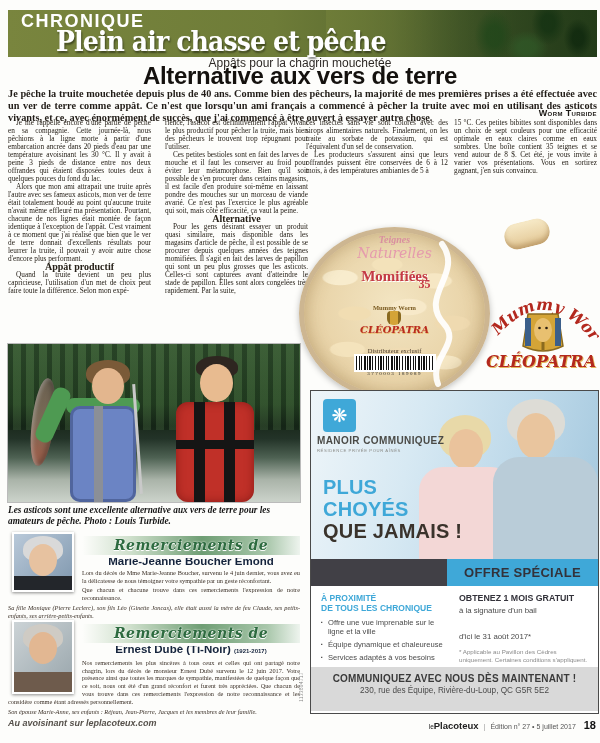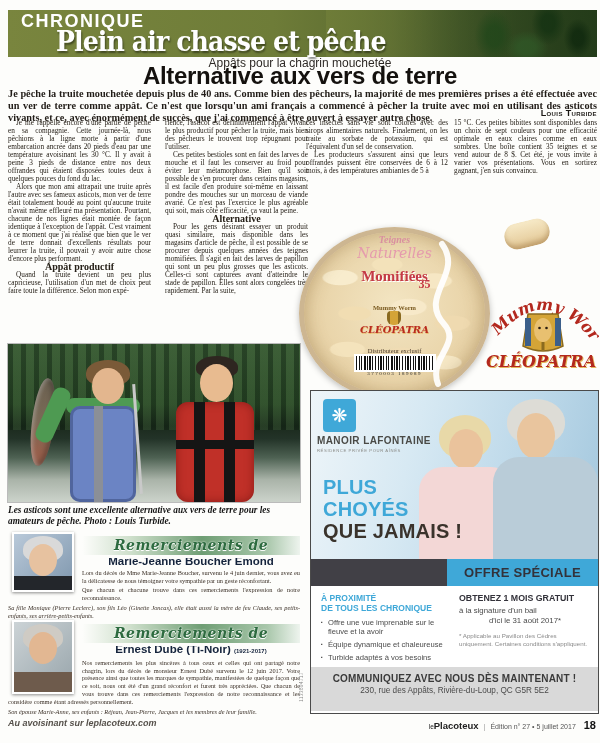--- a/index.html
+++ b/index.html
@@ -186,21 +186,21 @@
 
   <div class="abs banner">
     <div class="abs banner-photo"></div>
     <div class="abs kicker">CHRONIQUE</div>
     <div class="abs banner-title">Plein air chasse et pêche</div>
   </div>
 
   <div class="abs subtitle">Appâts pour la chagrin mouchetée</div>
   <div class="abs title">Alternative aux vers de terre</div>
   <div class="abs lead">Je pêche la truite mouchetée depuis plus de 40 ans. Comme bien des pêcheurs, la majorité de mes premières prises a été effectuée avec un ver de terre comme appât. Ce n'est que lorsqu'un ami français a commencé à pêcher la truite avec moi en utilisant des asticots vivants, et ce, avec énormément de succès, que j'ai commencé à être ouvert à essayer autre chose.</div>
-  <div class="abs byline">Louis Turbide</div>
+  <div class="abs byline">Worm Turbide</div>
 
   <div class="abs col" id="col1">
     <p class="ind">Je me rappelle encore d'une partie de pêche en sa compagnie. Cette journée-là, nous pêchions à la ligne morte à partir d'une embarcation ancrée dans 20 pieds d'eau par une température avoisinant les 30 °C. Il y avait à peine 3 pieds de distance entre nos deux offrandes qui étaient disposées toutes deux à quelques pouces du fond du lac.</p>
     <p class="ind">Alors que mon ami attrapait une truite après l'autre avec ses fameux asticots, mon ver de terre était totalement boudé au point qu'aucune truite n'avait même effleuré ma présentation. Pourtant, chacune de nos lignes était montée de façon identique à l'exception de l'appât. C'est vraiment à ce moment que j'ai réalisé que bien que le ver de terre donnait d'excellents résultats pour leurrer la truite, il pouvait y avoir autre chose d'encore plus performant.</p>
     <p class="colhead">Appât productif</p>
     <p class="ind">Quand la truite devient un peu plus capricieuse, l'utilisation d'un met de choix peut faire toute la différence. Selon mon expé-</p>
   </div>
   <div class="abs col" id="col2">
     <p>rience, l'asticot est définitivement l'appât vivant le plus productif pour pêcher la truite, mais bien des pêcheurs le trouvent trop répugnant pour l'utiliser.</p>
     <p class="ind">Ces petites bestioles sont en fait des larves de mouche et il faut les conserver au froid pour éviter leur métamorphose. Bien qu'il soit possible de s'en procurer dans certains magasins, il est facile d'en produire soi-même en laissant pondre des mouches sur un morceau de viande avarié. Ce n'est pas l'exercice le plus agréable qui soit, mais côté efficacité, ça vaut la peine.</p>
@@ -303,46 +303,46 @@
 
   <div class="abs mad">
     <div class="abs hero">
       <div class="abs whair"></div>
       <div class="abs wface"></div>
       <div class="abs wbody"></div>
       <div class="abs mhair"></div>
       <div class="abs mface"></div>
       <div class="abs mbody"></div>
       <div class="abs mlogo-sq">❋</div>
-      <div class="abs mlogo-name">MANOIR LAFONTAINE</div>
+      <div class="abs mlogo-name">MANOIR COMMUNIQUEZ</div>
       <div class="abs mlogo-tag">RÉSIDENCE PRIVÉE POUR AÎNÉS</div>
       <div class="abs hl hl1">PLUS</div>
       <div class="abs hl hl2">CHOYÉS</div>
       <div class="abs hl hl3">QUE JAMAIS !</div>
     </div>
     <div class="abs panel-dark"></div>
     <div class="abs panel-blue">OFFRE SPÉCIALE</div>
     <div class="abs svc">
       <div class="svc-title">À PROXIMITÉ</div>
       <div class="svc-title">DE TOUS LES CHRONIQUE</div>
       <ul>
-        <li>Offre une vue imprenable sur le fleuve et la avoir</li>
+        <li>Offre une vue imprenable sur le ligne et la ville</li>
         <li>Équipe dynamique et chaleureuse</li>
-        <li>Turbide adaptés à vos besoins</li>
+        <li>Services adaptés à vos besoins</li>
       </ul>
     </div>
     <div class="abs off">
       <div class="off-title">OBTENEZ 1 MOIS GRATUIT</div>
       <div class="off-line">à la signature d'un bail</div>
-      <div class="off-line" style="margin-top:0;text-align:center;">d'ici le 31 août 2017*</div>
+      <div class="off-line" style="margin-top:16px;">d'ici le 31 août 2017*</div>
       <div class="off-note">* Applicable au Pavillon des Cèdres uniquement. Certaines conditions s'appliquent.</div>
     </div>
     <div class="abs gray-band">
       <div class="gb1">COMMUNIQUEZ AVEC NOUS DÈS MAINTENANT !</div>
-      <div class="gb2">230, rue des Appâts, Rivière-du-Loup, QC  G5R 5E2</div>
+      <div class="gb2">230, rue des Équipe, Rivière-du-Loup, QC  G5R 5E2</div>
       <div class="gb3">418 867-1117</div>
     </div>
   </div>
   <div class="abs ad-code">1133894717</div>
 
   <div class="abs foot-left">Au avoisinant sur leplacoteux.com</div>
   <div class="abs foot-right">
     <span class="le">le</span><span class="brand">Placoteux</span>
     <span class="sep">|</span>
     <span>Édition n° 27 • 5 juillet 2017</span>

